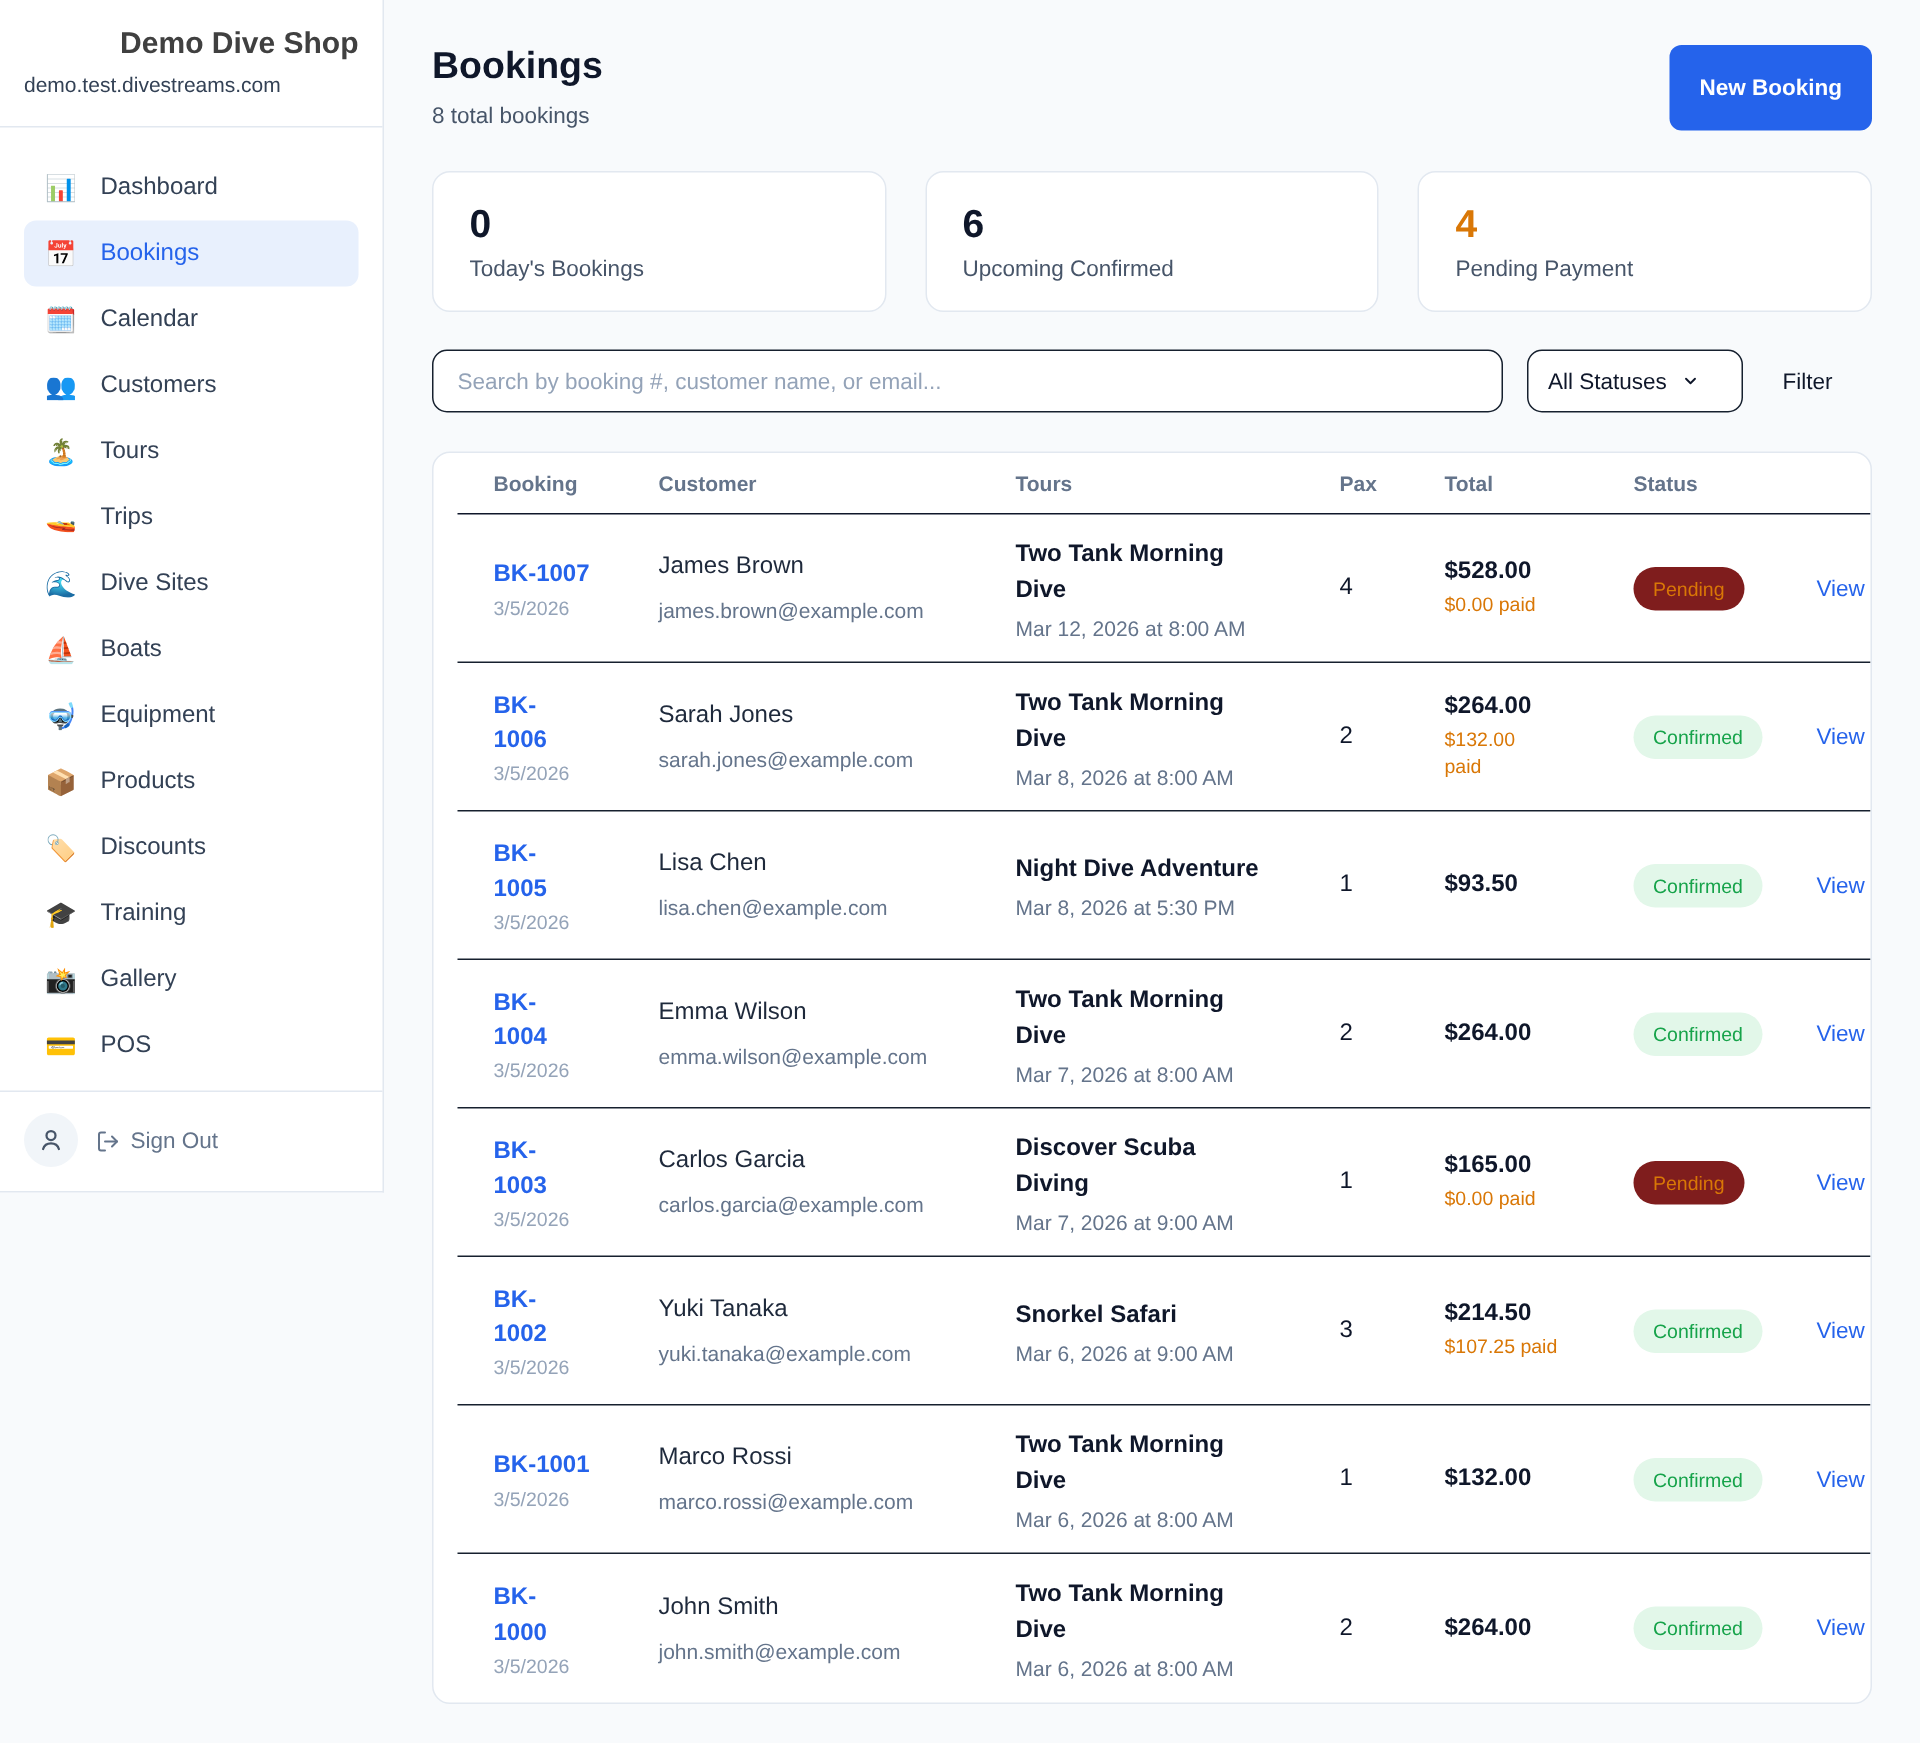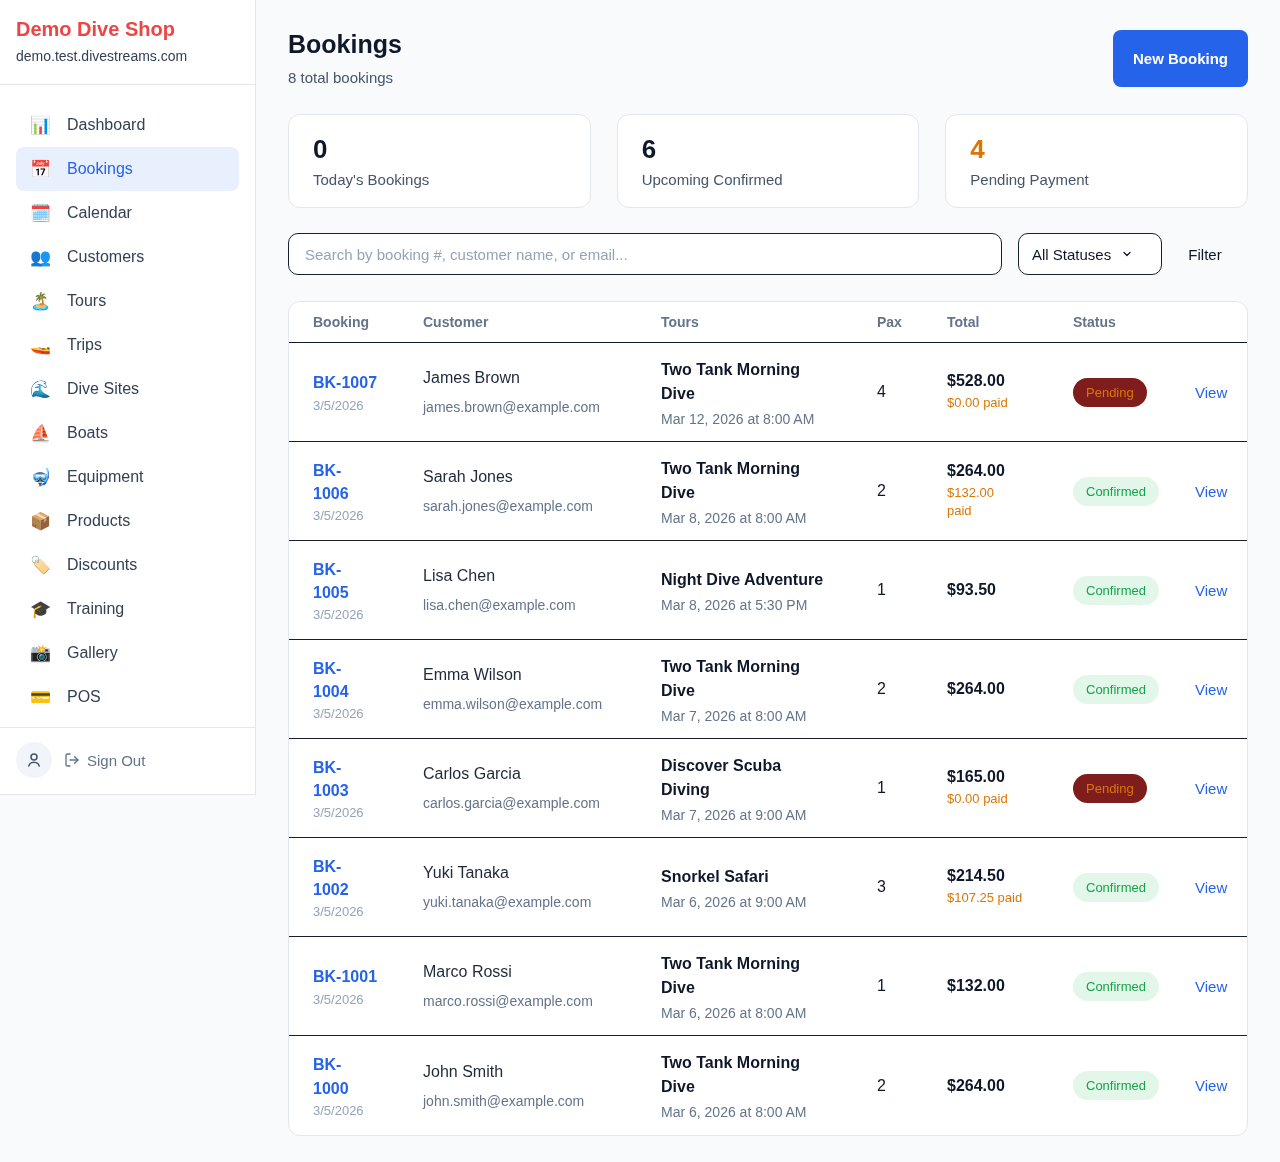--- a/index.html
+++ b/index.html
@@ -12,21 +12,21 @@
     position: relative;
   }
   
   .sidebar {
     position: absolute; left: 0; top: 0;
     width: 256px; background: #ffffff;
     border-right: 1px solid #e2e8f0;
     border-bottom: 1px solid #e2e8f0;
   }
   .brand { padding: 18px 16px 20px 16px; }
-  .brand-name { color: #ef4444; font-size: 20px; font-weight: bold; }
+  .brand-name { color: #404040; font-size: 20px; font-weight: bold; text-align: right; }
   .brand-domain { color: #334155; font-size: 14px; margin-top: 7px; }
   .sidebar-divider { border: none; border-top: 1px solid #e2e8f0; }
   .nav { padding: 18px 0 8px 0; }
   .nav-item {
     display: flex; align-items: center; gap: 15px;
     height: 44px; margin: 0 16px; padding: 0 14px;
     border-radius: 8px; cursor: pointer;
     color: #334155; font-size: 16px;
   }
   .nav-item.active { background: #e8f0fd; color: #2563eb; font-weight: 500; }
@@ -40,21 +40,21 @@
   .avatar {
     width: 36px; height: 36px; border-radius: 50%;
     background: #f1f5f9; flex: 0 0 36px;
     display: flex; align-items: center; justify-content: center;
   }
   .user-meta { flex: 1; min-width: 0; }
   .user-name { font-size: 15px; font-weight: bold; color: #0f172a; }
   .user-email { font-size: 14px; color: #64748b; margin-top: 2px; }
   .user-role { font-size: 13px; color: #64748b; margin-top: 2px; }
   .signout {
-    display: flex; align-items: flex-start; gap: 7px;
+    display: flex; align-items: flex-end; gap: 7px;
     color: #64748b; font-size: 15px; cursor: pointer; white-space: nowrap;
   }
   
   .main { margin-left: 256px; padding: 30px 32px 32px 32px; }
   .page-head { display: flex; justify-content: space-between; align-items: flex-start; }
   .page-title { font-size: 25px; font-weight: bold; color: #0f172a; }
   .page-sub { font-size: 15px; color: #475569; margin-top: 10px; }
   .btn-primary {
     background: #2563eb; color: #fff; border: none;
     font-size: 15px; font-weight: 600; font-family: inherit;
@@ -83,21 +83,21 @@
     display: flex; align-items: center; gap: 10px;
     padding: 0 13px; font-size: 15px; color: #0f172a; cursor: pointer;
   }
   .filter-btn {
     margin: 0 auto; font-size: 15px; font-weight: 500;
     color: #0f172a; cursor: pointer; padding: 0 10px;
   }
   
   .table-card {
     margin-top: 26px; background: #fff;
-    border: 1px solid #e2e8f0; border-radius: 12px; overflow: hidden;
+    border: 1px solid #e2e8f0; border-radius: 12px; overflow: hidden; padding-left: 16px;
   }
   .tgrid {
     display: grid;
     grid-template-columns: 110px 238px 216px 70px 126px 122px 1fr;
     padding: 0 24px; align-items: center;
   }
   .thead {
     height: 41px; border-bottom: 1px solid #0f172a;
   }
   .th { font-size: 14px; font-weight: 600; color: #64748b; }

